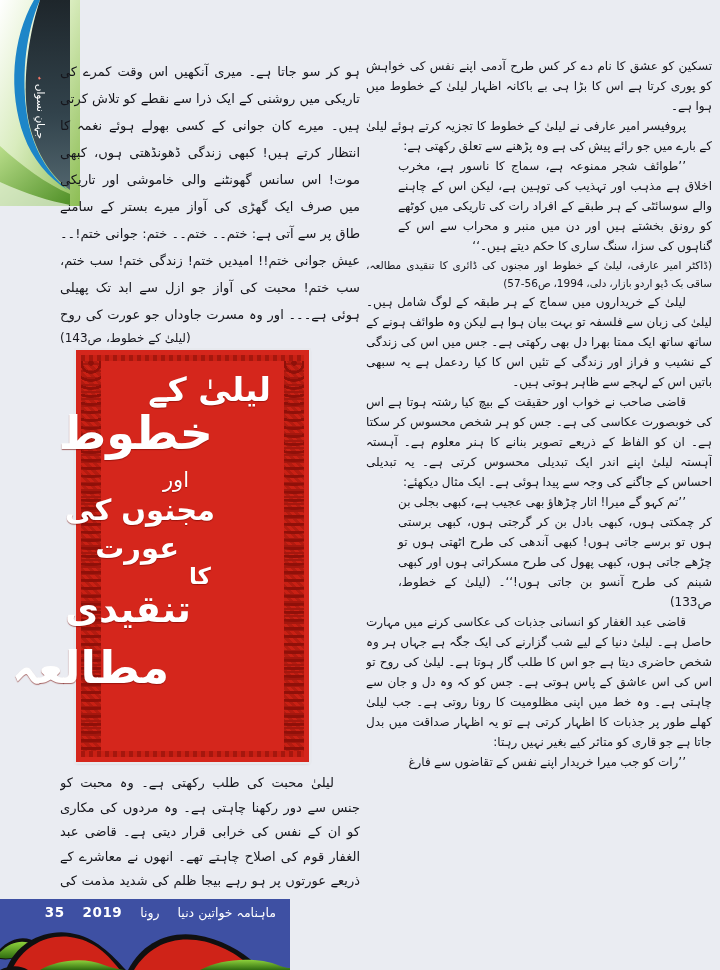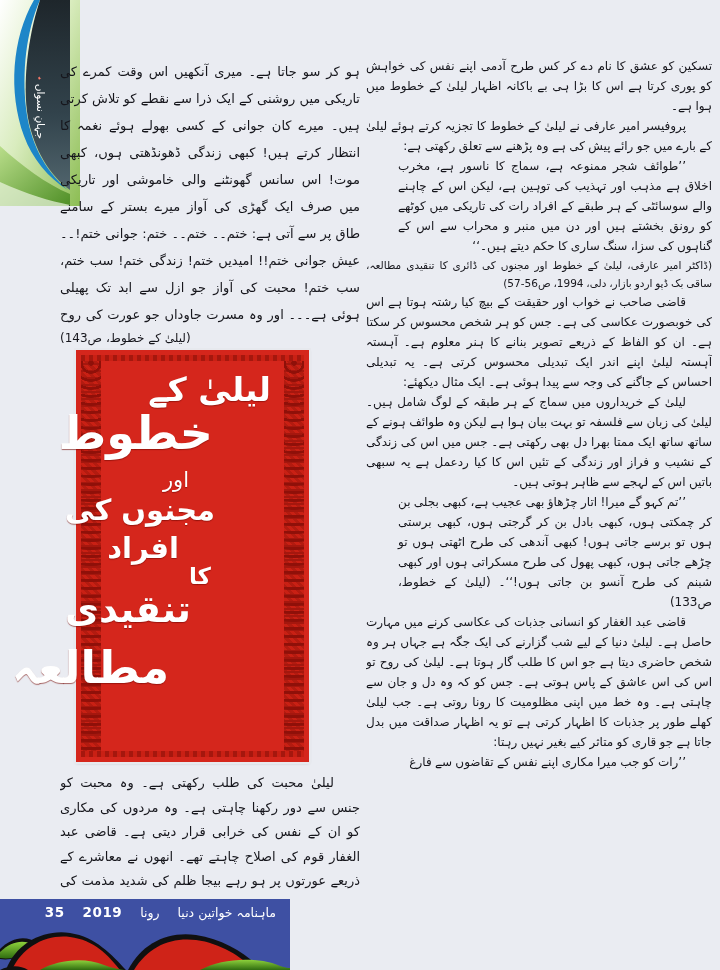--- a/index.html
+++ b/index.html
@@ -96,45 +96,45 @@
       <span class="orn">٭</span>
     </div>
   </div>
 
   <div class="col col-right">
 
   <p class="plain item-0">تسکین کو عشق کا نام دے کر کس طرح آدمی اپنے نفس کی خواہش کو پوری کرتا ہے اس کا بڑا ہی بے باکانہ اظہار لیلیٰ کے خطوط میں ہوا ہے۔</p>
       <p class="indent item-1">پروفیسر امیر عارفی نے لیلیٰ کے خطوط کا تجزیہ کرتے ہوئے لیلیٰ کے بارے میں جو رائے پیش کی ہے وہ پڑھنے سے تعلق رکھتی ہے:</p>
       <p class="quote item-2">’’طوائف شجر ممنوعہ ہے، سماج کا ناسور ہے، مخرب اخلاق ہے مذہب اور تہذیب کی توہین ہے، لیکن اس کے چاہنے والے سوسائٹی کے ہر طبقے کے افراد رات کی تاریکی میں کوٹھے کو رونق بخشتے ہیں اور دن میں منبر و محراب سے اس کے گناہوں کی سزا، سنگ ساری کا حکم دیتے ہیں۔‘‘</p>
       <p class="cite item-3">(ڈاکٹر امیر عارفی، لیلیٰ کے خطوط اور مجنوں کی ڈائری کا تنقیدی مطالعہ، ساقی بک ڈپو اردو بازار، دلی، 1994، ص56-57)</p>
+      <p class="indent item-4">لیلیٰ کے خریداروں میں سماج کے ہر طبقہ کے لوگ شامل ہیں۔ لیلیٰ کی زبان سے فلسفہ تو بہت بیان ہوا ہے لیکن وہ طوائف ہونے کے ساتھ ساتھ ایک ممتا بھرا دل بھی رکھتی ہے۔ جس میں اس کی زندگی کے نشیب و فراز اور زندگی کے تئیں اس کا کیا ردعمل ہے یہ سبھی باتیں اس کے لہجے سے ظاہر ہوتی ہیں۔</p>
       <p class="indent item-5">قاضی صاحب نے خواب اور حقیقت کے بیچ کیا رشتہ ہوتا ہے اس کی خوبصورت عکاسی کی ہے۔ جس کو ہر شخص محسوس کر سکتا ہے۔ ان کو الفاظ کے ذریعے تصویر بنانے کا ہنر معلوم ہے۔ آہستہ آہستہ لیلیٰ اپنے اندر ایک تبدیلی محسوس کرتی ہے۔ یہ تبدیلی احساس کے جاگنے کی وجہ سے پیدا ہوئی ہے۔ ایک مثال دیکھئے:</p>
-      <p class="indent item-4">لیلیٰ کے خریداروں میں سماج کے ہر طبقہ کے لوگ شامل ہیں۔ لیلیٰ کی زبان سے فلسفہ تو بہت بیان ہوا ہے لیکن وہ طوائف ہونے کے ساتھ ساتھ ایک ممتا بھرا دل بھی رکھتی ہے۔ جس میں اس کی زندگی کے نشیب و فراز اور زندگی کے تئیں اس کا کیا ردعمل ہے یہ سبھی باتیں اس کے لہجے سے ظاہر ہوتی ہیں۔</p>
       <p class="quote item-6">’’تم کہو گے میرا! اتار چڑھاؤ بھی عجیب ہے، کبھی بجلی بن کر چمکتی ہوں، کبھی بادل بن کر گرجتی ہوں، کبھی برستی ہوں تو برسے جاتی ہوں! کبھی آندھی کی طرح اٹھتی ہوں تو چڑھے جاتی ہوں، کبھی پھول کی طرح مسکراتی ہوں اور کبھی شبنم کی طرح آنسو بن جاتی ہوں!‘‘۔ (لیلیٰ کے خطوط، ص133)</p>
       <p class="indent item-7">قاضی عبد الغفار کو انسانی جذبات کی عکاسی کرنے میں مہارت حاصل ہے۔ لیلیٰ دنیا کے لیے شب گزارنے کی ایک جگہ ہے جہاں ہر وہ شخص حاضری دیتا ہے جو اس کا طلب گار ہوتا ہے۔ لیلیٰ کی روح تو اس کی اس عاشق کے پاس ہوتی ہے۔ جس کو کہ وہ دل و جان سے چاہتی ہے۔ وہ خط میں اپنی مظلومیت کا رونا روتی ہے۔ جب لیلیٰ کھلے طور پر جذبات کا اظہار کرتی ہے تو یہ اظہار صداقت میں بدل جاتا ہے جو قاری کو متاثر کیے بغیر نہیں رہتا:</p>
-      <p class="quote item-8">’’رات کو جب میرا مکاری اپنے نفس کے تقاضوں سے فارغ</p>
+      <p class="quote item-8">’’رات کو جب میرا خریدار اپنے نفس کے تقاضوں سے فارغ</p>
     </div>
 
   <div class="col col-left-top">
 
   <p class="plain item-0">ہو کر سو جاتا ہے۔ میری آنکھیں اس وقت کمرے کی تاریکی میں روشنی کے ایک ذرا سے نقطے کو تلاش کرتی ہیں۔ میرے کان جوانی کے کسی بھولے ہوئے نغمہ کا انتظار کرتے ہیں! کبھی زندگی ڈھونڈھتی ہوں، کبھی موت! اس سانس گھونٹنے والی خاموشی اور تاریکی میں صرف ایک گھڑی کی آواز میرے بستر کے سامنے طاق پر سے آتی ہے: ختم۔۔ ختم۔۔ ختم: جوانی ختم!۔۔ عیش جوانی ختم!! امیدیں ختم! زندگی ختم! سب ختم، سب ختم! محبت کی آواز جو ازل سے ابد تک پھیلی ہوئی ہے۔۔۔ اور وہ مسرت جاوداں جو عورت کی روح میں اپنا گھر بناتی ہے۔۔۔ سب ختم!‘‘۔</p>
     </div>
   <div class="left-cite">(لیلیٰ کے خطوط، ص143)</div>
 
   <div class="cover">
     <div class="band band-left"></div>
     <div class="band band-right"></div>
     <div class="edge edge-top"></div>
     <div class="edge edge-bottom"></div>
     <div class="cover-title">
 
     <span class="item-0">لیلیٰ کے</span>
         <span class="item-1">خطوط</span>
         <span class="item-2">اور</span>
         <span class="item-3">مجنوں کی</span>
-        <span class="item-4">افراد</span>
+        <span class="item-4">عورت</span>
         <span class="item-5">کا</span>
         <span class="item-6">تنقیدی</span>
         <span class="item-7">مطالعہ</span>
       </div>
   </div>
 
   <div class="col col-left-bottom">
 
   <p class="indent item-0">لیلیٰ محبت کی طلب رکھتی ہے۔ وہ محبت کو جنس سے دور رکھنا چاہتی ہے۔ وہ مردوں کی مکاری کو ان کے نفس کی خرابی قرار دیتی ہے۔ قاضی عبد الغفار قوم کی اصلاح چاہتے تھے۔ انھوں نے معاشرے کے ذریعے عورتوں پر ہو رہے بیجا ظلم کی شدید مذمت کی ہے۔</p>
     </div>

